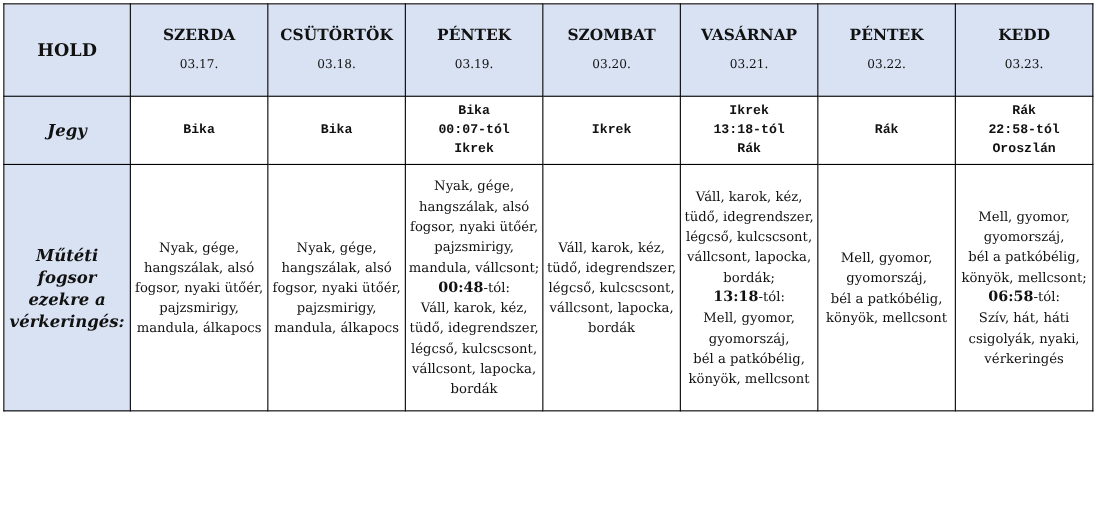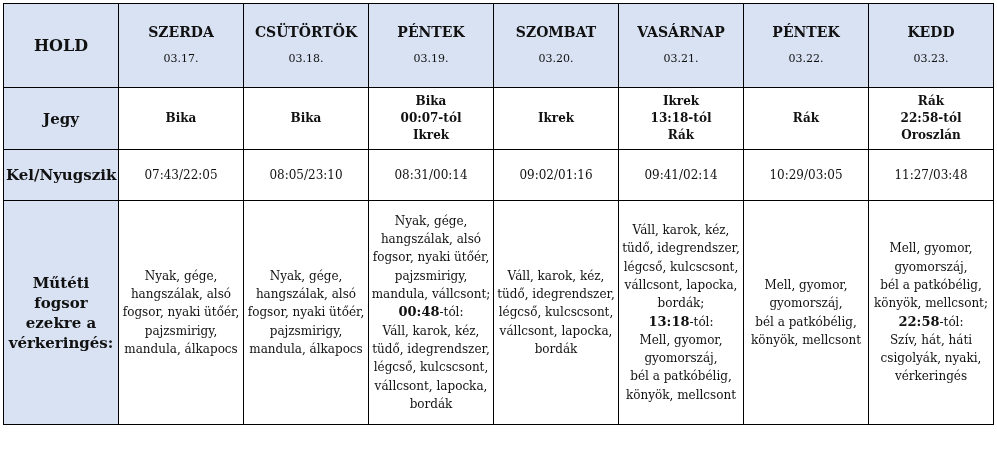--- a/index.html
+++ b/index.html
@@ -19,25 +19,25 @@
       padding: 0 2px;
     }
     col.c0 { width: 115px; }
     col.cd { width: 125px; }
     .hdr { background: #d9e2f3; }
     tr.r-head { height: 84px; }
     tr.r-jegy { height: 62px; }
     tr.r-nofogy { height: 53px; }
     tr.r-kel { height: 51px; }
     tr.r-mut { height: 224px; }
-    .rowlabel { font-weight: bold; font-size: 15px; line-height: 20px; }
+    .rowlabel { font-weight: bold; font-size: 15px; line-height: 20px; font-style: italic; }
     .day-name { font-weight: bold; font-size: 14px; display: block; line-height: 22px; }
     .day-date { font-size: 11px; display: block; line-height: 22px; margin-top: 5px; }
     .hold-label { font-weight: bold; font-size: 16px; }
-    .sign { font-weight: bold; font-size: 12px; line-height: 17px; }
+    .sign { font-weight: bold; font-size: 12px; line-height: 17px; font-family: Liberation Mono, monospace; }
     .sign span { display: block; }
     .plain { font-size: 12px; }
     .organs { font-size: 12px; line-height: 18.3px; }
     .organs span { display: block; }
     .organs .tm { font-weight: bold; font-size: 13px; }
   </style>
 </head>
 <body>
 
 <table class="moon">
@@ -109,30 +109,20 @@
           <span>Rák</span>
         </td>
     <td class="sign">
           <span>Rák</span>
           <span>22:58-tól</span>
           <span>Oroszlán</span>
         </td>
   </tr>
 
 
-  <tr class="r-kel">
-    <td class="hdr rowlabel">Kel/Nyugszik</td>
-    <td class="plain">07:43/22:05</td>
-    <td class="plain">08:05/23:10</td>
-    <td class="plain">08:31/00:14</td>
-    <td class="plain">09:02/01:16</td>
-    <td class="plain">09:41/02:14</td>
-    <td class="plain">10:29/03:05</td>
-    <td class="plain">11:27/03:48</td>
-  </tr>
 
   <tr class="r-mut">
     <td class="hdr rowlabel">
       <span style="display:block">Műtéti fogsor</span>
       <span style="display:block">ezekre a</span>
       <span style="display:block">vérkeringés:</span>
     </td>
     <td class="organs">
           <span>Nyak, gége,</span>
           <span>hangszálak, alsó</span>
@@ -183,20 +173,20 @@
           <span>Mell, gyomor,</span>
           <span>gyomorszáj,</span>
           <span>bél a patkóbélig,</span>
           <span>könyök, mellcsont</span>
         </td>
     <td class="organs">
           <span>Mell, gyomor,</span>
           <span>gyomorszáj,</span>
           <span>bél a patkóbélig,</span>
           <span>könyök, mellcsont;</span>
-          <span><b class="tm">22:58</b><i style="font-style: normal;">-tól:</i></span>
+          <span><b class="tm">06:58</b><i style="font-style: normal;">-tól:</i></span>
           <span>Szív, hát, háti</span>
           <span>csigolyák, nyaki,</span>
           <span>vérkeringés</span>
         </td>
   </tr>
 </tbody>
   </table>
 
 </body></html>

